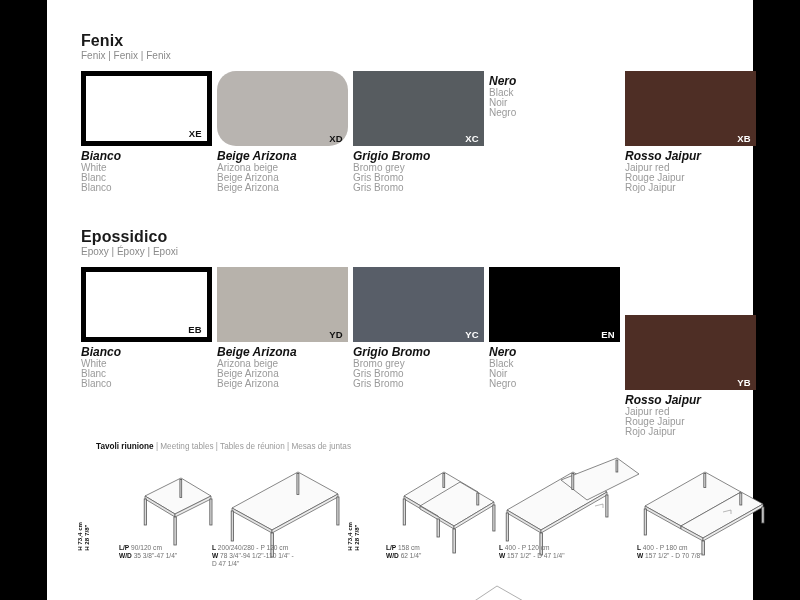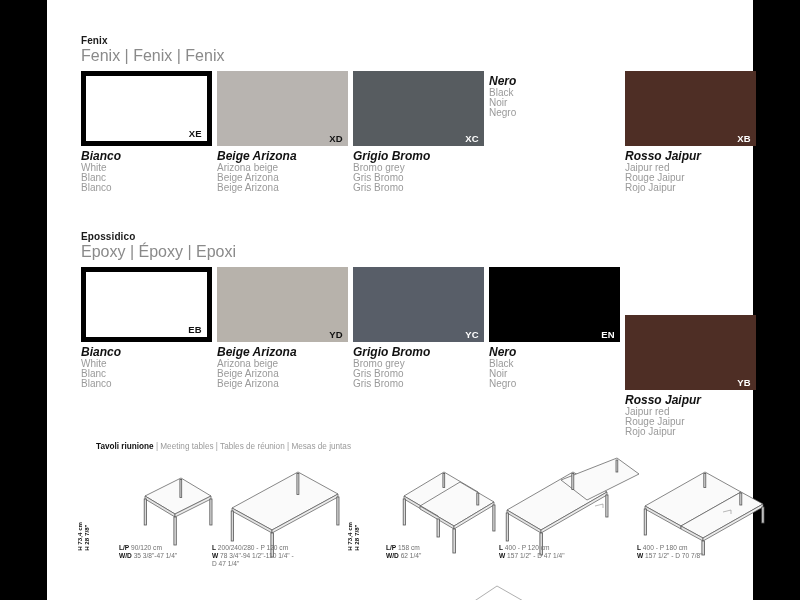--- a/index.html
+++ b/index.html
@@ -9,25 +9,25 @@
     font-family:"Liberation Sans","DejaVu Sans",sans-serif;
     -webkit-font-smoothing:antialiased;
   }
   .page{
     position:absolute;left:47px;top:0;width:706px;height:600px;
     background:#ffffff;
   }
   
   .section{position:absolute;left:34px;width:680px;}
   .sec-title{
-    font-size:10px;font-weight:bold;color:#1a1a1a;letter-spacing:.1px;
+    font-size:16px;font-weight:bold;color:#1a1a1a;letter-spacing:.1px;
     line-height:15px;margin:0;
   }
   .sec-sub{
-    font-size:16px;color:#8a8a8a;line-height:15px;margin:0;font-weight:400;
+    font-size:10px;color:#8a8a8a;line-height:15px;margin:0;font-weight:400;
   }
   
   .swatch-row{display:flex;gap:5px;margin-top:8px;}
   .swatch-cell{width:131px;}
   .swatch{
     position:relative;height:75px;box-sizing:border-box;
   }
   .swatch.bordered{border:5px solid #000000;}
   .swatch-code{
     position:absolute;right:5px;bottom:2px;
@@ -74,21 +74,21 @@
         </div>
         <div class="names">
           <div class="n-it">Bianco</div>
           <div class="n-other">White</div>
           <div class="n-other">Blanc</div>
           <div class="n-other">Blanco</div>
         </div>
       </div>
 
       <div class="swatch-cell">
-        <div class="swatch" style="background: rgb(184, 180, 176);">
+        <div class="swatch" style="background: rgb(184, 180, 176); border-radius: 19px;">
           <span class="swatch-code" style="color: rgb(17, 17, 17);">XD</span>
         </div>
         <div class="names">
           <div class="n-it">Beige Arizona</div>
           <div class="n-other">Arizona beige</div>
           <div class="n-other">Beige Arizona</div>
           <div class="n-other">Beige Arizona</div>
         </div>
       </div>
 

